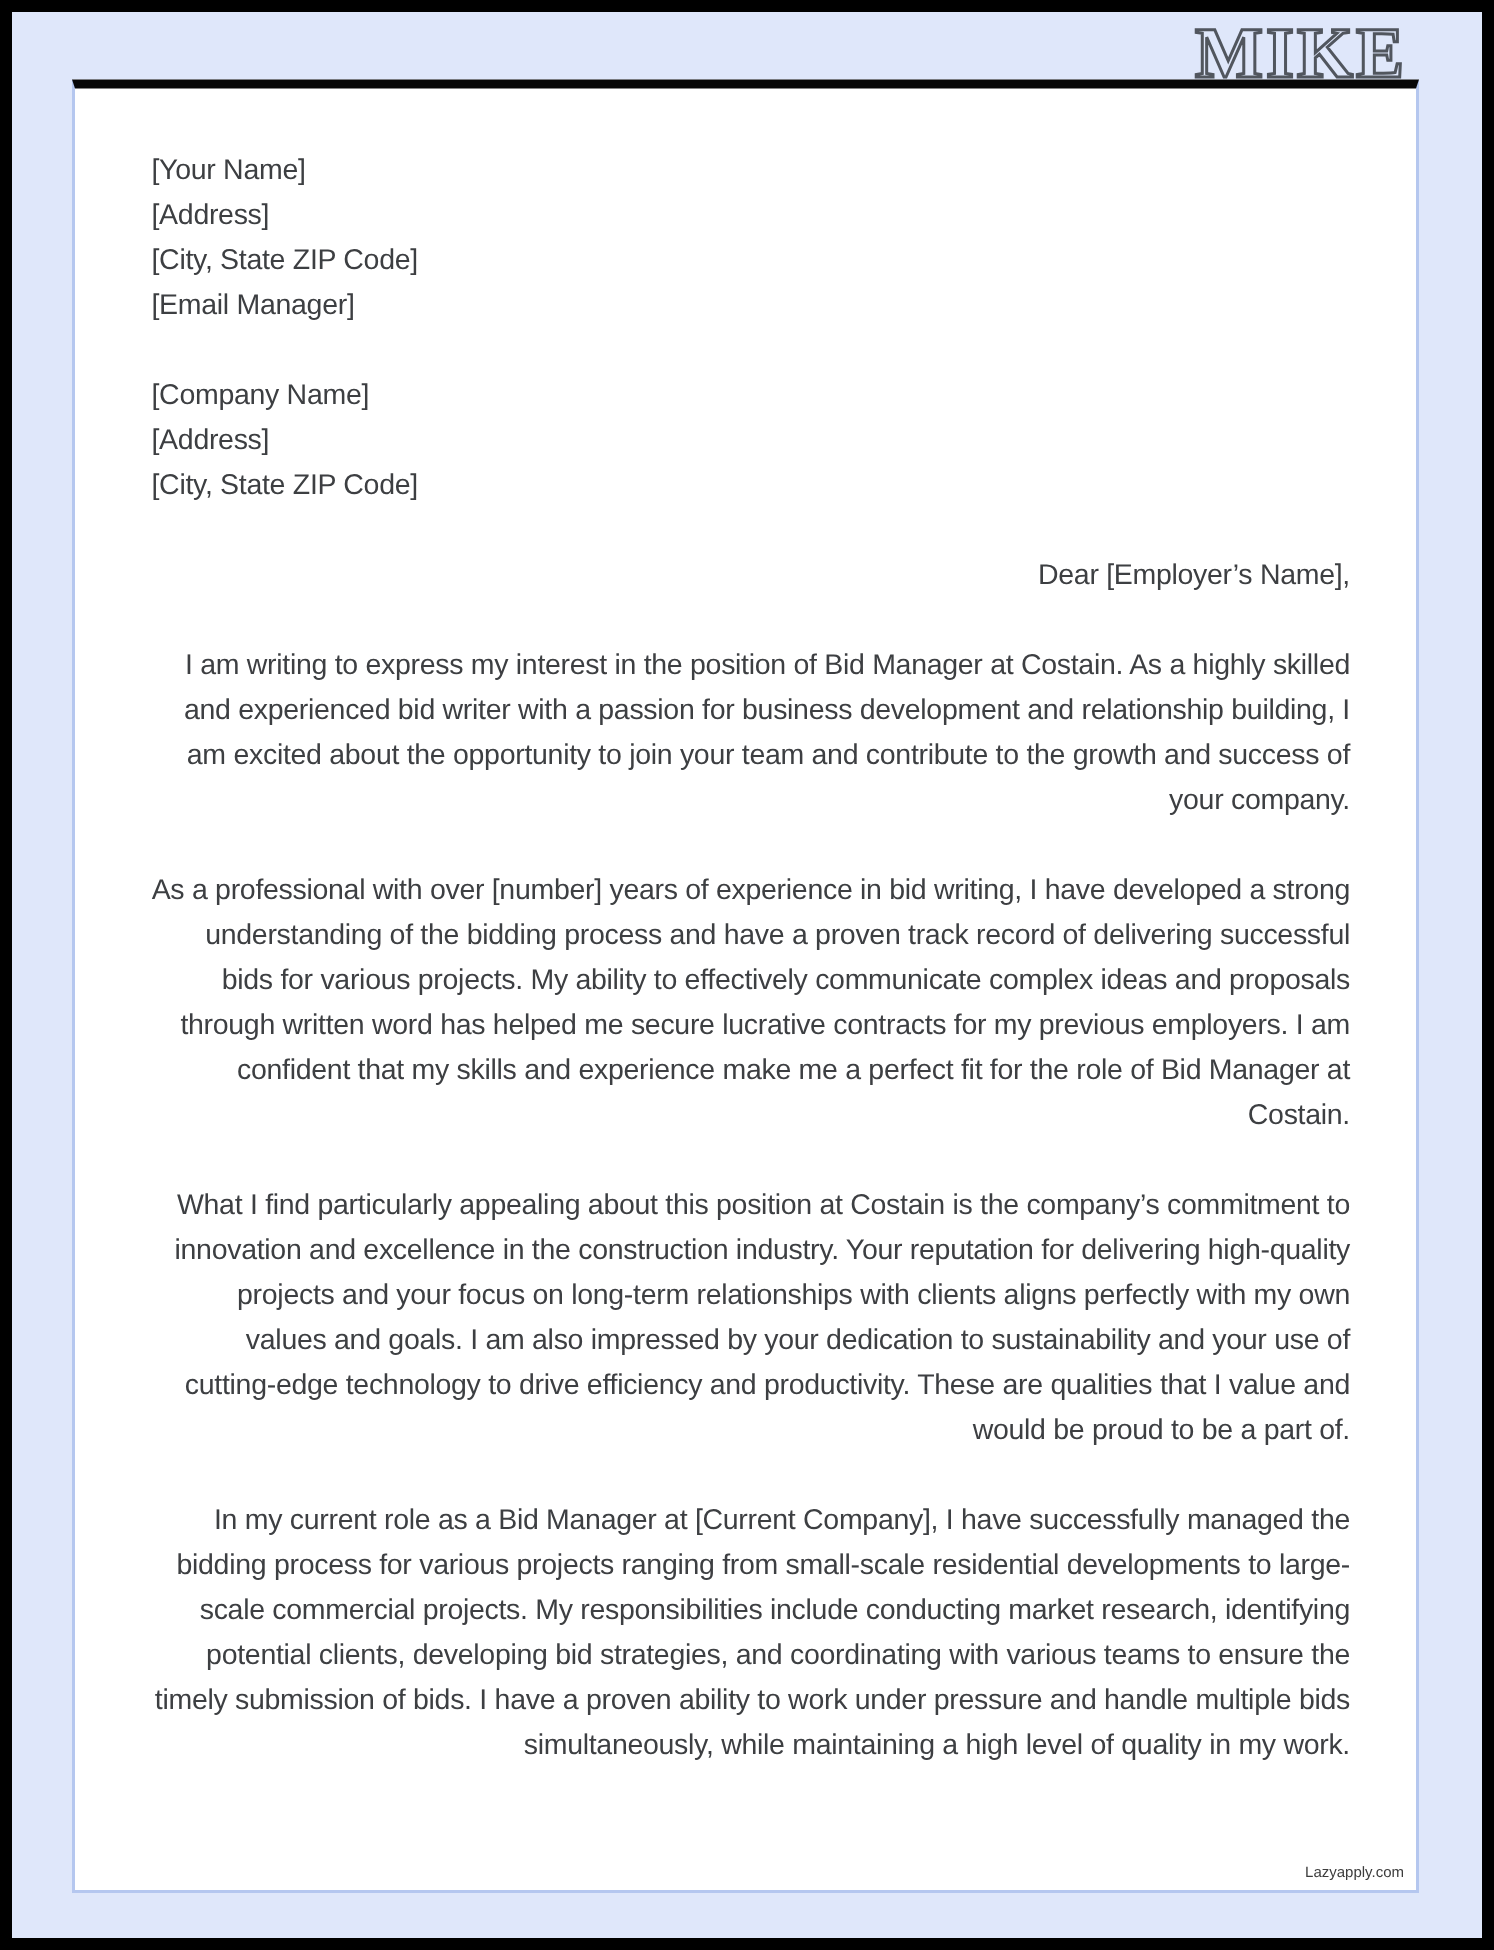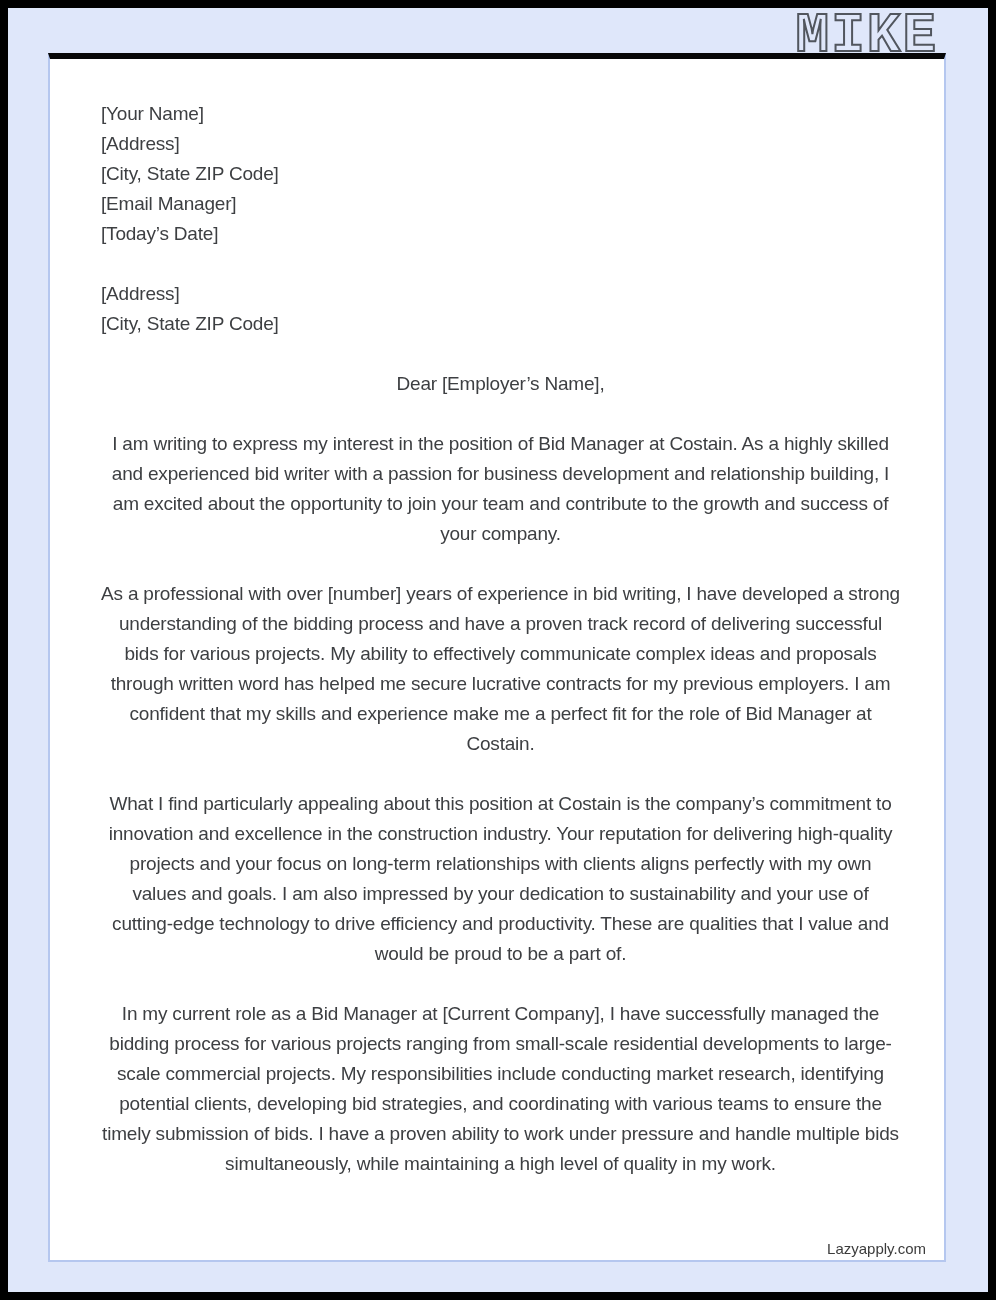--- a/index.html
+++ b/index.html
@@ -13,28 +13,28 @@
     width: 996px;
     height: 1300px;
     background: #dfe7fa;
     border: 8px solid #000000;
     overflow: hidden;
   }
   .brand-logo {
     position: absolute;
     top: 4px;
     right: 50px;
-    font-size: 56px;
+    font-size: 48px;
     line-height: 48px;
     font-weight: bold;
     letter-spacing: 2px;
     color: transparent;
     -webkit-text-stroke: 2px #51565e;
     text-stroke: 2px #51565e;
-    font-family: Liberation Mono, monospace;
+    font-family: Liberation Serif, serif;
     user-select: none;
   }
   @supports not (-webkit-text-stroke: 1px black) {
     .brand-logo { color: #51565e; }
   }
   .sheet {
     position: absolute;
     left: 40px;
     top: 45px;
     width: 898px;
@@ -48,26 +48,26 @@
     overflow: hidden;
   }
   .letter {
     color: #3d3f42;
     font-size: 19px;
     line-height: 30px;
     letter-spacing: -0.2px;
   }
   .block { margin-bottom: 30px; }
   .block div { min-height: 30px; }
-  .para { margin-bottom: 30px; text-align: center; }
+  .para { margin-bottom: 30px; text-align: right; }
   .sheet-footer {
     position: absolute;
-    right: 18px;
+    right: 8px;
     bottom: 2px;
-    font-size: 15px;
+    font-size: 10px;
     line-height: 18px;
     color: #3c3c3c;
     letter-spacing: 0;
   }
 </style>
 </head>
 <body>
 
 <div class="canvas">
 
@@ -75,24 +75,24 @@
 
   <div class="sheet">
 
     <div class="letter">
 
       <div class="block">
         <div>[Your Name]</div>
         <div>[Address]</div>
         <div>[City, State ZIP Code]</div>
         <div>[Email Manager]</div>
-        <div>[Today’s Date]</div>
       </div>
 
       <div class="block">
+        <div>[Company Name]</div>
         <div>[Address]</div>
         <div>[City, State ZIP Code]</div>
       </div>
 
       <div class="para">Dear [Employer’s Name],</div>
 
       <div class="para">I am writing to express my interest in the position of Bid Manager at Costain. As a highly skilled and experienced bid writer with a passion for business development and relationship building, I am excited about the opportunity to join your team and contribute to the growth and success of your company.</div>
       <div class="para">As a professional with over [number] years of experience in bid writing, I have developed a strong understanding of the bidding process and have a proven track record of delivering successful bids for various projects. My ability to effectively communicate complex ideas and proposals through written word has helped me secure lucrative contracts for my previous employers. I am confident that my skills and experience make me a perfect fit for the role of Bid Manager at Costain.</div>
       <div class="para">What I find particularly appealing about this position at Costain is the company’s commitment to innovation and excellence in the construction industry. Your reputation for delivering high-quality projects and your focus on long-term relationships with clients aligns perfectly with my own values and goals. I am also impressed by your dedication to sustainability and your use of cutting-edge technology to drive efficiency and productivity. These are qualities that I value and would be proud to be a part of.</div>
       <div class="para">In my current role as a Bid Manager at [Current Company], I have successfully managed the bidding process for various projects ranging from small-scale residential developments to large-scale commercial projects. My responsibilities include conducting market research, identifying potential clients, developing bid strategies, and coordinating with various teams to ensure the timely submission of bids. I have a proven ability to work under pressure and handle multiple bids simultaneously, while maintaining a high level of quality in my work.</div>

